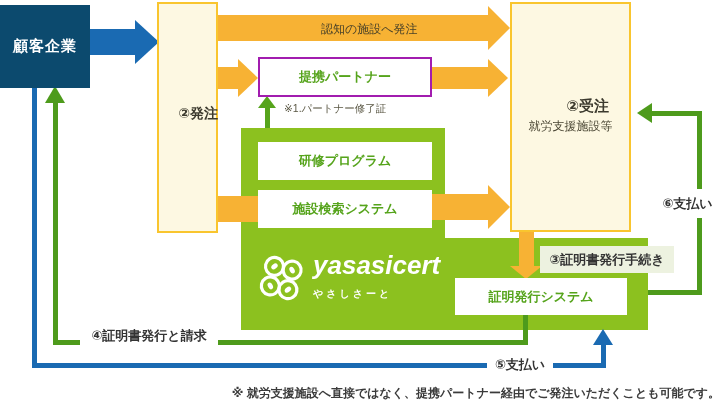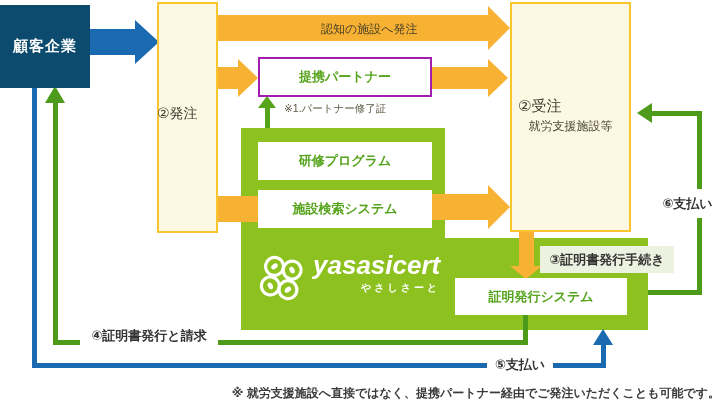--- a/index.html
+++ b/index.html
@@ -37,27 +37,27 @@
   .head-left-green{border-top:10px solid transparent;border-bottom:10px solid transparent;border-right:15px solid #4e9b1c;}
   .head-up-blue{border-left:10px solid transparent;border-right:10px solid transparent;border-bottom:16px solid #1a6ab2;}
   
   .flowlabel{
     background:#ffffff;color:#333333;font-weight:bold;font-size:13px;
     display:flex;align-items:center;justify-content:center;z-index:5;
   }
   .flowlabel-tint{background:#edf2e0;}
   .arrowtext{color:#4a4228;font-size:12px;z-index:3;padding-left:23px;}
   .smallnote{color:#5a5744;font-size:10.5px;z-index:3;white-space:nowrap;text-align:center;}
-  .creamtitle{color:#3c3a2e;font-weight:normal;font-size:15px;text-align:left;z-index:4;}
+  .creamtitle{color:#3c3a2e;font-weight:bold;font-size:15px;text-align:right;z-index:4;}
   .creamsub{color:#4a4634;font-size:12px;text-align:center;z-index:4;}
   .footnote{color:#3b3b3b;font-size:12px;font-weight:bold;z-index:5;white-space:nowrap;}
   
   .logo-wrap{display:flex;align-items:flex-start;z-index:4;}
   .logo-text{color:#ffffff;font-weight:bold;font-style:italic;font-size:26px;line-height:1;letter-spacing:0px;}
-  .logo-kana{color:#ffffff;font-size:10px;font-weight:bold;text-align:right;margin-top:3px;letter-spacing:3px;}
+  .logo-kana{color:#ffffff;font-size:10px;font-weight:bold;margin-top:9px;letter-spacing:3px;}
 </style>
 </head>
 <body>
 
 <div id="canvas">
 
   <div class="abs customer" style="left:0px;top:5px;width:90px;height:83px;">
     <span>顧客企業</span>
   </div>
 
@@ -115,21 +115,21 @@
         <ellipse cx="33" cy="36" rx="2.4" ry="3.6" transform="rotate(40 33 36)"></ellipse>
       </g>
     </svg>
     <div style="margin-left:8px;">
       <div class="logo-text">yasasicert</div>
       <div class="logo-kana">やさしさーと</div>
     </div>
   </div>
 
   <div class="abs box-cream" style="left:510px;top:2px;width:121px;height:230px;"></div>
-  <div class="abs creamtitle" style="left:510px;top:97px;width:99px;margin-left:8px;">②受注</div>
+  <div class="abs creamtitle" style="left:510px;top:97px;width:99px;">②受注</div>
   <div class="abs creamsub" style="left:510px;top:118px;width:121px;">就労支援施設等</div>
 
   <div class="abs body-orange" style="left:519px;top:232px;width:15px;height:34px;"></div>
   <div class="abs head head-down-orange" style="left:510px;top:266px;"></div>
 
   <div class="abs flowlabel flowlabel-tint" style="left:540px;top:246px;width:134px;height:27px;">
     <span>③証明書発行手続き</span>
   </div>
 
   <div class="abs green-panel" style="left:443px;top:238px;width:205px;height:92px;"></div>

